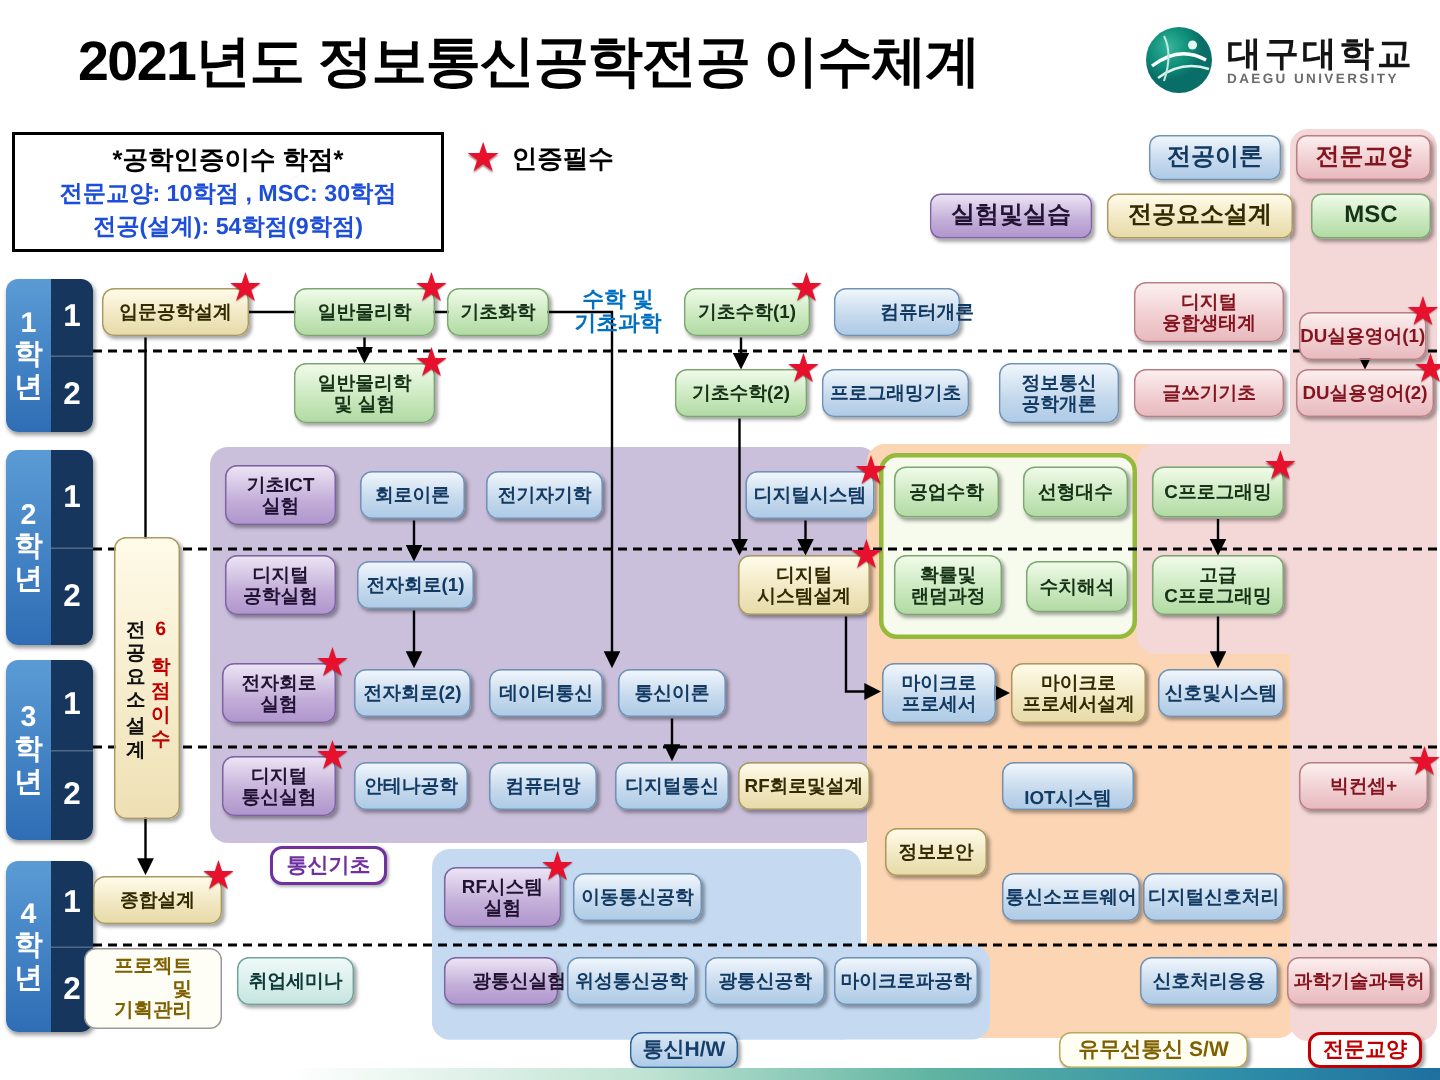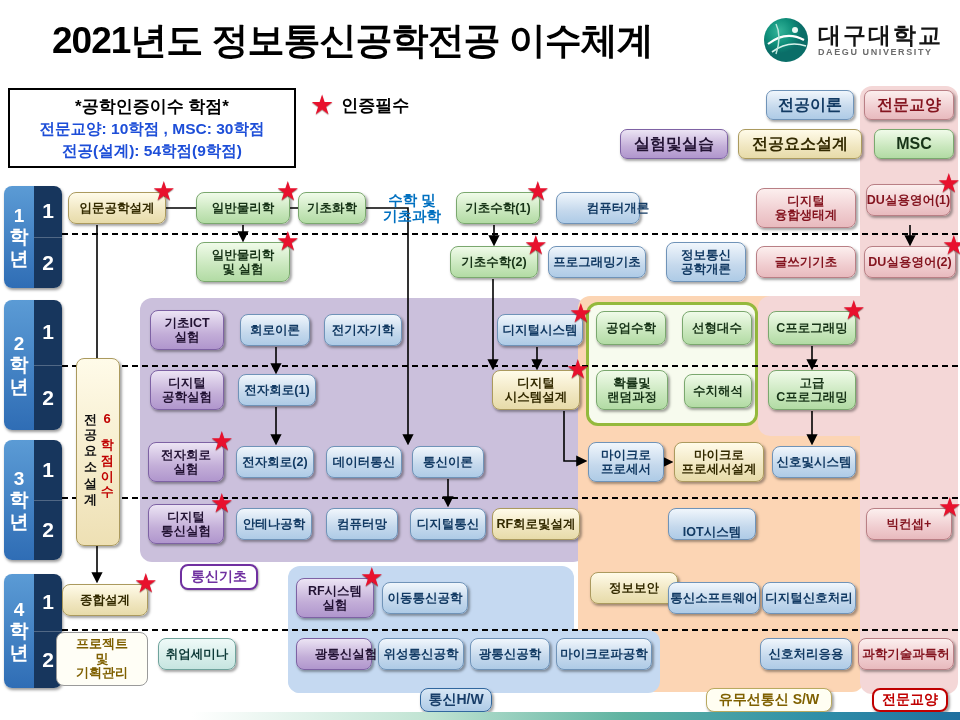--- a/index.html
+++ b/index.html
@@ -221,21 +221,21 @@
       <div class="txt">
         <div>컴퓨터개론</div>
       </div>
     </div>
     <div class="course liberal" style="left: 756px; top: 188px; width: 100px; height: 40px;">
       <div class="txt">
         <div>디지털</div>
         <div>융합생태계</div>
       </div>
     </div>
-    <div class="course liberal" style="left: 866px; top: 184px; width: 85px; height: 32px;">
+    <div class="course liberal" style="left: 866px; top: 208px; width: 85px; height: 32px;">
       <div class="txt">
         <div>DU실용영어(1)</div>
       </div>
       <span class="star">★</span>
     </div>
     <div class="course msc" style="left: 196px; top: 242px; width: 94px; height: 40px;">
       <div class="txt">
         <div>일반물리학</div>
         <div>및 실험</div>
       </div>
@@ -439,36 +439,36 @@
         <div>RF시스템</div>
         <div>실험</div>
       </div>
       <span class="star">★</span>
     </div>
     <div class="course theory" style="left: 382px; top: 582px; width: 86px; height: 32px;">
       <div class="txt">
         <div>이동통신공학</div>
       </div>
     </div>
-    <div class="course design" style="left: 590px; top: 572px; width: 88px; height: 32px;">
+    <div class="course design" style="left: 590px; top: 552px; width: 68px; height: 32px;">
       <div class="txt">
         <div>정보보안</div>
       </div>
     </div>
     <div class="course theory" style="left: 668px; top: 582px; width: 92px; height: 32px;">
       <div class="txt">
         <div>통신소프트웨어</div>
       </div>
     </div>
     <div class="course theory" style="left: 762px; top: 582px; width: 94px; height: 32px;">
       <div class="txt">
         <div>디지털신호처리</div>
       </div>
     </div>
-    <div class="course plain" style="left: 56px; top: 632px; width: 92px; height: 54px;">
+    <div class="course plain" style="left: 56px; top: 632px; width: 92px; height: 54px; text-align: right;">
       <div class="txt">
         <div>프로젝트</div>
         <div>및</div>
         <div>기획관리</div>
       </div>
     </div>
     <div class="course teal" style="left: 158px; top: 638px; width: 78px; height: 32px;">
       <div class="txt">
         <div>취업세미나</div>
       </div>

